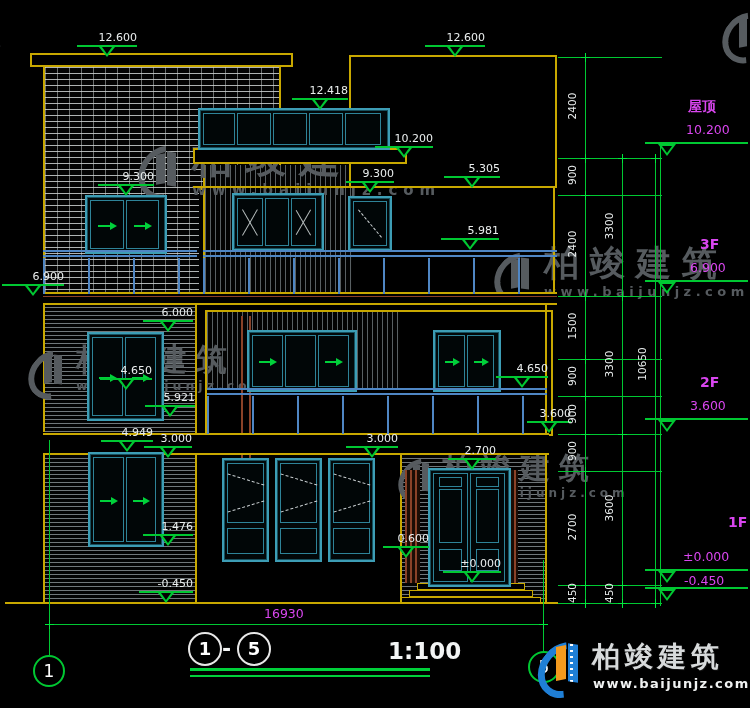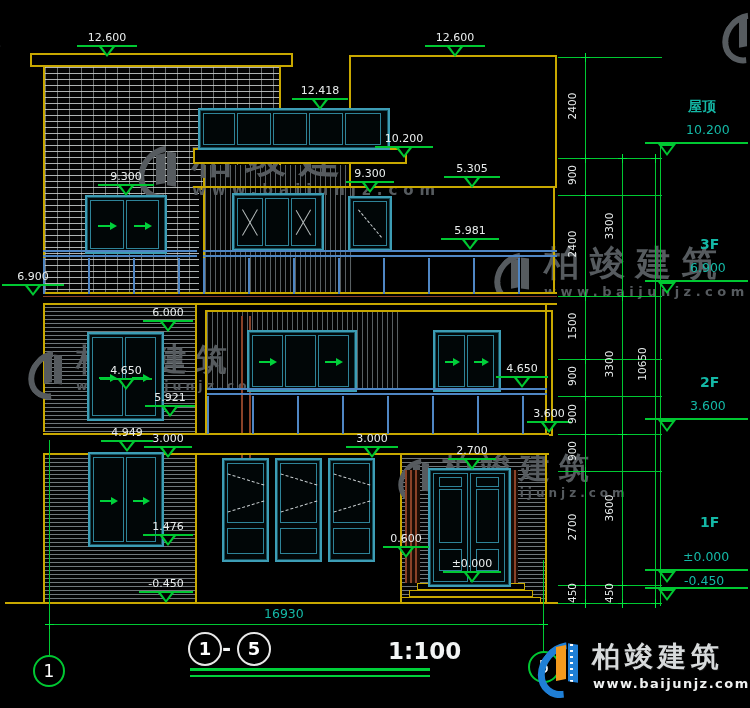--- a/index.html
+++ b/index.html
@@ -39,37 +39,37 @@
   .pane.pdc::before{top:26%;transform:rotate(17deg);}
   .pane.pdc::after{top:72%;transform:rotate(-17deg);}
 
   
   .rail{position:absolute;border-top:2px solid #4f86c4;z-index:5;}
   .rail .r2{position:absolute;left:0;right:0;top:3px;height:2px;background:#4f86c4;}
   .rail .rp{position:absolute;left:0;right:0;top:6px;bottom:0;
      background-image:repeating-linear-gradient(90deg,#4f86c4 0 2px,transparent 2px 45px);}
 
   
-  .mk{position:absolute;z-index:6;text-align:center;}
+  .mk{position:absolute;z-index:6;text-align:right;}
   .mkt{color:#eaeeee;font-size:11px;line-height:12px;white-space:nowrap;}
   .mkl{height:2px;background:#00c832;margin-top:1px;}
   .mka{position:relative;height:0;}
   .mka i{position:absolute;left:50%;margin-left:-8px;top:0;width:0;height:0;display:block;
      border-left:8px solid transparent;border-right:8px solid transparent;border-top:10px solid #00c832;}
   .mka i::after{content:"";position:absolute;left:-5px;top:-10px;width:0;height:0;
      border-left:5px solid transparent;border-right:5px solid transparent;border-top:7px solid #000;}
 
   
   .gline{background:#00c832;z-index:6;}
   .dimv{position:absolute;width:40px;color:#e7ebeb;font-size:10.5px;text-align:center;
      transform:rotate(-90deg);white-space:nowrap;z-index:6;}
   .tick{position:absolute;width:9px;height:9px;z-index:7;}
   .tick::before{content:"";position:absolute;left:4px;top:0;width:1px;height:9px;background:#00e83c;}
   .tick::after{content:"";position:absolute;top:4px;left:0;height:1px;width:9px;background:#00e83c;}
-  .lvl{position:absolute;color:#14b8a6;font-weight:bold;z-index:6;white-space:nowrap;}
+  .lvl{position:absolute;color:#d946ef;font-weight:bold;z-index:6;white-space:nowrap;}
 
   
   .wm{position:absolute;z-index:2;display:flex;align-items:flex-start;color:#565b5f;}
   .wm .wtxt{font-weight:bold;line-height:1;}
   .wm .wurl{font-weight:bold;margin-top:3px;}
   .wmc{position:relative;}
   .wmc .cres{position:absolute;border-radius:50%;border-style:solid;border-color:#565b5f;
        border-top-color:transparent;border-right-color:transparent;transform:rotate(40deg);}
   .wmc .bar1{position:absolute;background:#565b5f;transform:skewY(-10deg);}
   .wmc .bar2{position:absolute;background:#565b5f;transform:skewY(8deg);}
@@ -487,21 +487,21 @@
       </div>
     </div>
   <div class="lvl" style="left:700px;top:374px;font-size:14px;">2F</div>
   <div class="lvl" style="left:690px;top:398px;font-size:12.5px;font-weight:normal;">3.600</div>
   <div class="mk" style="left:645px;top:408px;width:103px;">
       <div class="mkl" style="margin-top:10px;"></div>
       <div class="mka">
         <i style="left:13px;margin-left:0;border-left-width:9px;border-right-width:9px;border-top-width:12px;"></i>
       </div>
     </div>
-  <div class="lvl" style="left:700px;top:514px;font-size:14px;">1F</div>
+  <div class="lvl" style="left:728px;top:514px;font-size:14px;">1F</div>
   <div class="lvl" style="left:683px;top:549px;font-size:12.5px;font-weight:normal;">±0.000</div>
   <div class="mk" style="left:645px;top:559px;width:103px;">
       <div class="mkl" style="margin-top:10px;"></div>
       <div class="mka">
         <i style="left:13px;margin-left:0;border-left-width:9px;border-right-width:9px;border-top-width:12px;"></i>
       </div>
     </div>
   <div class="lvl" style="left:684px;top:573px;font-size:12.5px;font-weight:normal;">-0.450</div>
   <div class="mk" style="left:645px;top:577px;width:103px;">
       <div class="mkl" style="margin-top:10px;"></div>

